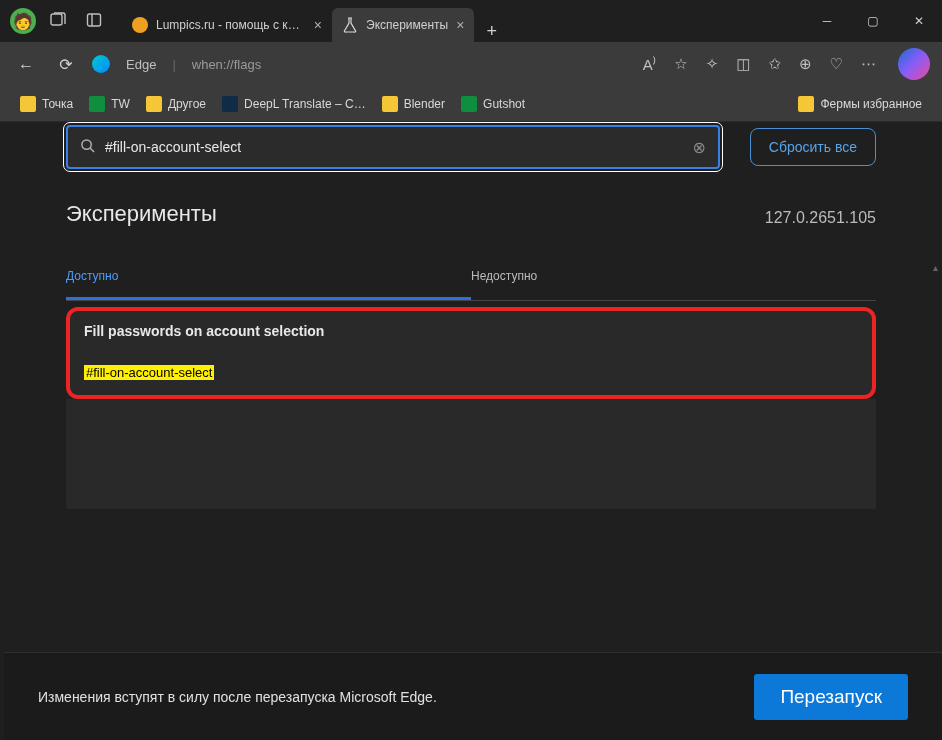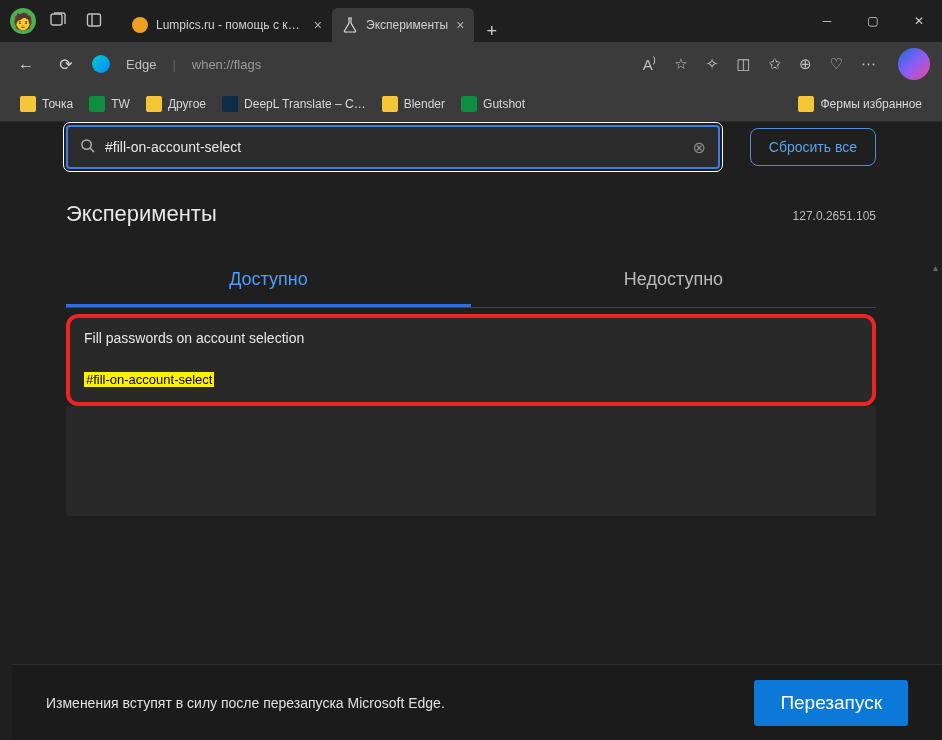--- a/index.html
+++ b/index.html
@@ -32,35 +32,35 @@
 .bk-right{margin-left:auto}
 .page{position:absolute;top:122px;left:0;right:0;bottom:0;background:#1f1f1f;overflow:hidden}
 .content{margin:3px auto;width:810px;}
 .searchrow{display:flex;gap:30px;align-items:center;margin-bottom:32px}
 .searchbox{flex:1;height:44px;border:2px solid #3a7fe8;border-radius:4px;display:flex;align-items:center;padding:0 12px;background:#2b2b2b;outline:1px solid #fff;outline-offset:2px}
 .searchbox .mag{color:#b0b0b0;margin-right:10px}
 .searchbox input{flex:1;background:transparent;border:none;outline:none;color:#e8e8e8;font-size:14px}
 .searchbox .clr{color:#888;font-size:16px;cursor:pointer}
 .reset{height:38px;padding:0 18px;border:1px solid #4a90d9;border-radius:8px;color:#5aa3e8;background:transparent;font-size:14px;cursor:pointer}
 h1{color:#e8e8e8;font-size:22px;font-weight:400;display:inline-block}
-.ver{float:right;color:#bbb;font-size:12px;margin-top:8px}
+.ver{float:right;color:#bbb;font-size:16px;margin-top:8px}
 .tabsrow{display:flex;margin-top:28px;border-bottom:1px solid #444}
-.ptab{flex:1;text-align:center;padding:14px 0;color:#bbb;font-size:18px;cursor:pointer}
+.ptab{flex:1;text-align:left;padding:14px 0;color:#bbb;font-size:12px;cursor:pointer}
 .ptab.active{color:#4a9eff;border-bottom:3px solid #2e6fd9}
 .flag{border:4px solid #ed2424;border-radius:12px;padding:12px 14px;margin-top:6px;display:flex;gap:20px;align-items:center;background:#292929}
 .flag-left{flex:1}
-.flag-title{color:#e8e8e8;font-size:14px;font-weight:400;margin-bottom:6px}
+.flag-title{color:#e8e8e8;font-size:14px;font-weight:700;margin-bottom:6px}
 .flag-desc{color:#b8b8b8;font-size:13px;line-height:1.45}
 .flag-hash{display:inline;background:#fff000;color:#000;font-size:13px;padding:0 2px}
 select.flag-select{background:#1a1a1a;color:#e0e0e0;border:1px solid #555;padding:8px 26px 8px 14px;font-size:14px;border-radius:2px;cursor:pointer;appearance:none}
 .selwrap{position:relative}
 .selwrap::after{content:"▾";position:absolute;right:10px;top:9px;color:#ccc;pointer-events:none;font-size:12px}
 .flagbg{background:#292929;height:110px;margin-top:0;border-radius:0 0 2px 2px}
 .scrollhint{position:absolute;right:4px;top:140px;color:#666;font-size:10px}
-.footer{position:absolute;bottom:0;left:12px;right:0;height:76px;background:#1b1b1b;border-top:1px solid #2e2e2e;display:flex;align-items:center;padding:0 34px}
+.footer{position:absolute;bottom:0;left:4px;right:0;height:88px;background:#1b1b1b;border-top:1px solid #2e2e2e;display:flex;align-items:center;padding:0 34px}
 .footer-text{color:#e0e0e0;font-size:14px;flex:1}
 .restart{background:#0c78d8;color:#fff;border:none;padding:12px 26px;font-size:19px;border-radius:3px;cursor:pointer}
 </style>
 </head>
 <body>
 
 <div class="titlebar">
   <div class="avatar">🧑</div>
   <span class="tbicon">
     <svg width="16" height="16" viewBox="0 0 16 16" fill="none" stroke="#c0c0c0" stroke-width="1.4">

